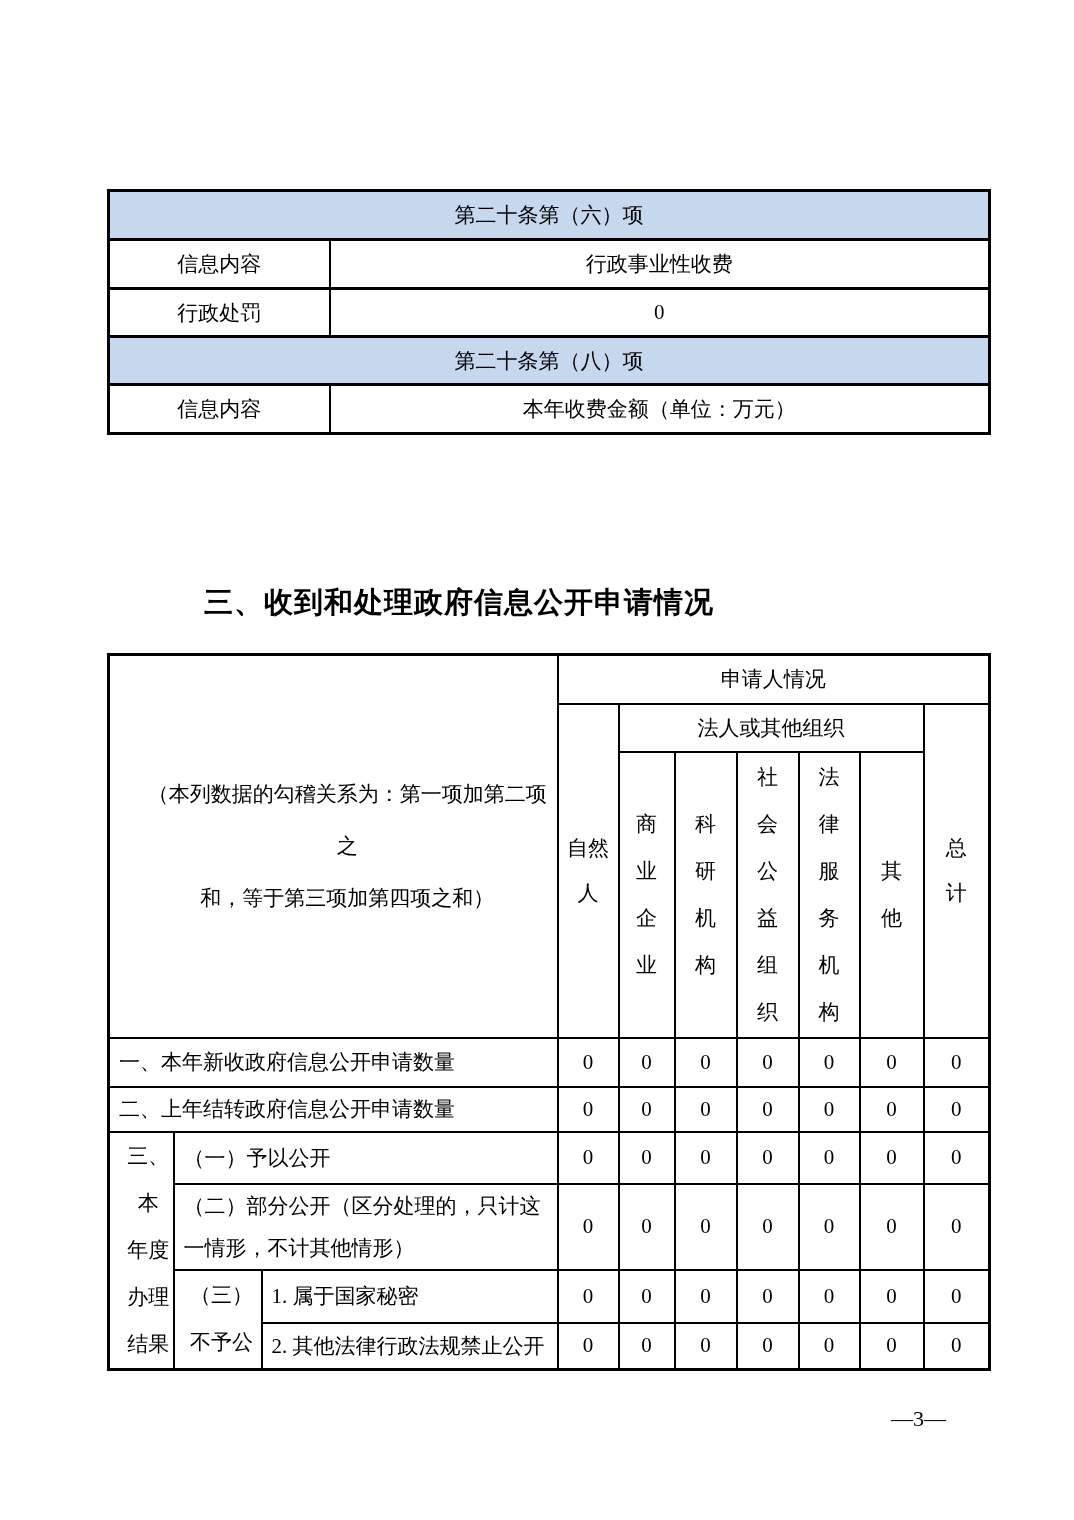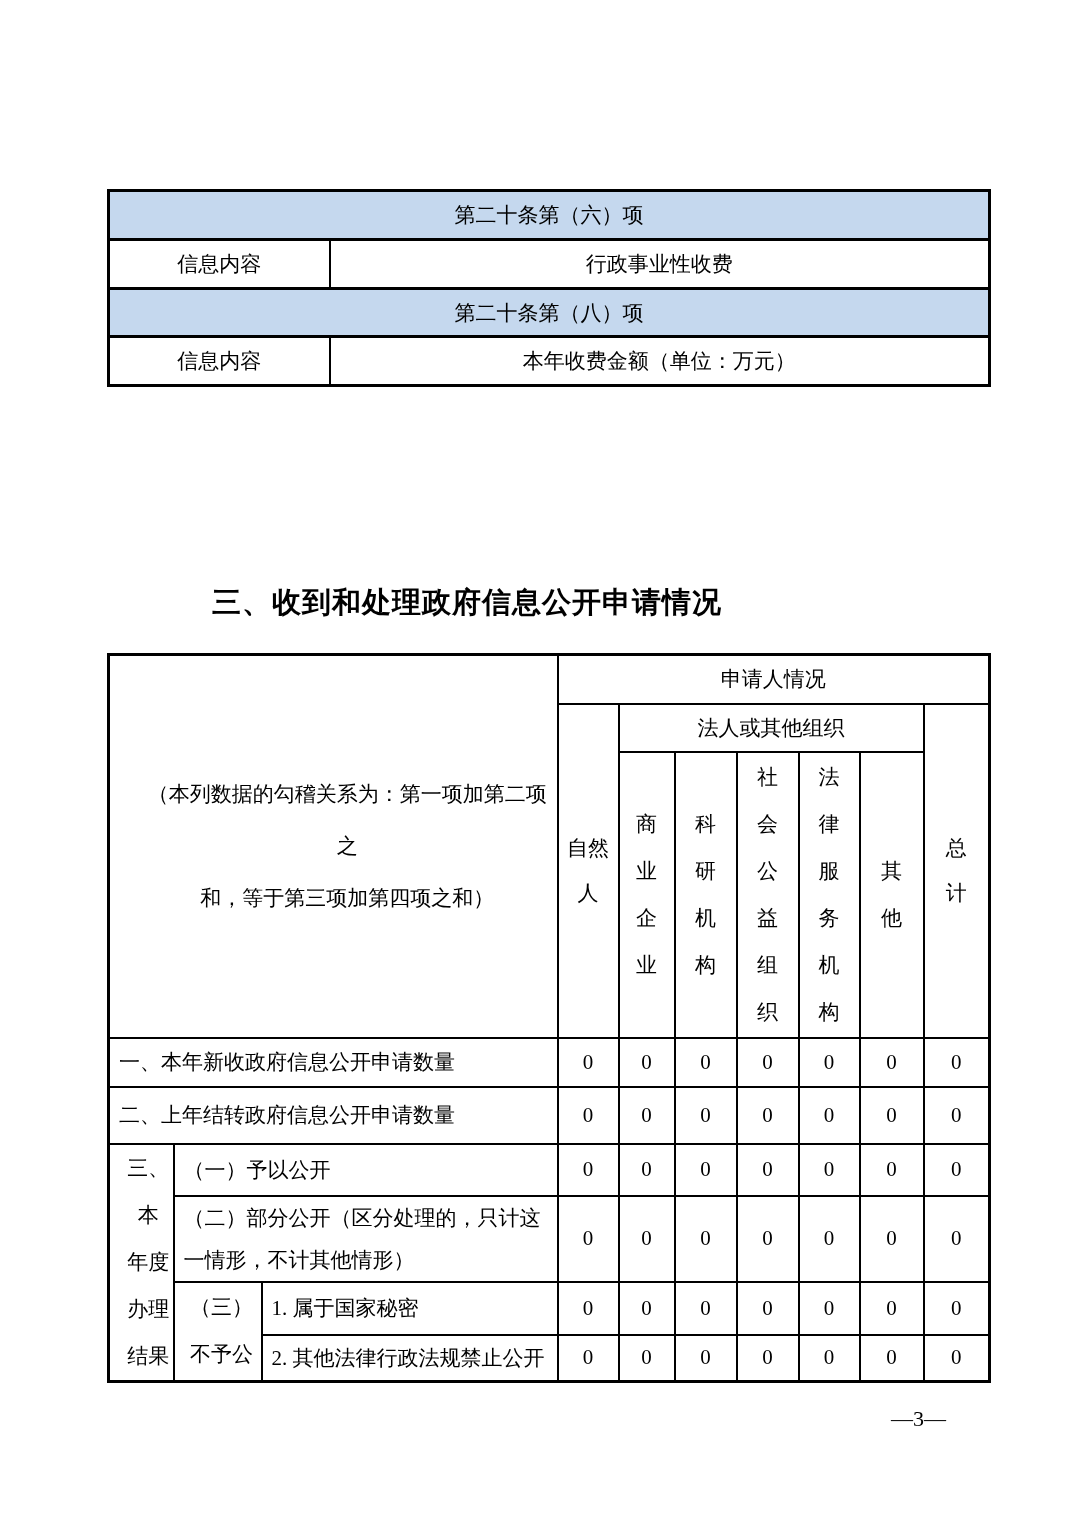--- a/index.html
+++ b/index.html
@@ -12,21 +12,21 @@
   table { border-collapse:collapse; table-layout:fixed; border:3px solid #000; }
   td { border:2px solid #000; vertical-align:middle; font-size:21px; overflow:hidden; }
 
   
   .tbl1 { position:absolute; left:107px; top:189px; width:881px; }
   .tbl1 td { border-top-width:3px; border-bottom-width:3px; text-align:center; }
   .tbl1 .hdr { background:#c5d8ee; }
 
   
   .heading {
-    position:absolute; left:212px; top:583px;
+    position:absolute; left:204px; top:583px;
     font-family:"Liberation Sans","DejaVu Sans",sans-serif;
     font-weight:bold; font-size:29px; letter-spacing:1px;
   }
 
   
   .tbl2 { position:absolute; left:107px; top:653px; width:881px; }
   .tbl2 td { text-align:center; }
   .tbl2 td.lbl { text-align:left; padding-left:9px;border-radius:10px; }
   .vcol { white-space:pre-line; line-height:47px; text-align:center; }
   .note-cell { white-space:pre-line; text-align:left; padding-left:28px; line-height:52px; }
@@ -46,20 +46,24 @@
         <col style="width:221px">
         <col style="width:660px">
       </colgroup>
     <tbody>
         <tr style="height:49px">
       <td class="hdr" colspan="2">第二十条第（六）项</td>
     </tr>
     <tr style="height:49px">
       <td>信息内容</td>
       <td>行政事业性收费</td>
+    </tr>
+    <tr style="height:48px">
+      <td>行政处罚</td>
+      <td>0</td>
     </tr>
     <tr style="height:48px">
       <td class="hdr" colspan="2">第二十条第（八）项</td>
     </tr>
     <tr style="height:49px">
       <td>信息内容</td>
       <td>本年收费金额（单位：万元）</td>
     </tr>
   </tbody>
     </table>
@@ -119,21 +123,21 @@
     <tr style="height:49px">
       <td class="lbl" colspan="3">一、本年新收政府信息公开申请数量</td>
       <td>0</td>
       <td>0</td>
       <td>0</td>
       <td>0</td>
       <td>0</td>
       <td>0</td>
       <td>0</td>
     </tr>
-    <tr style="height:57px">
+    <tr style="height:45px">
       <td class="lbl" colspan="3">二、上年结转政府信息公开申请数量</td>
       <td>0</td>
       <td>0</td>
       <td>0</td>
       <td>0</td>
       <td>0</td>
       <td>0</td>
       <td>0</td>
     </tr>
     <tr style="height:52px">

